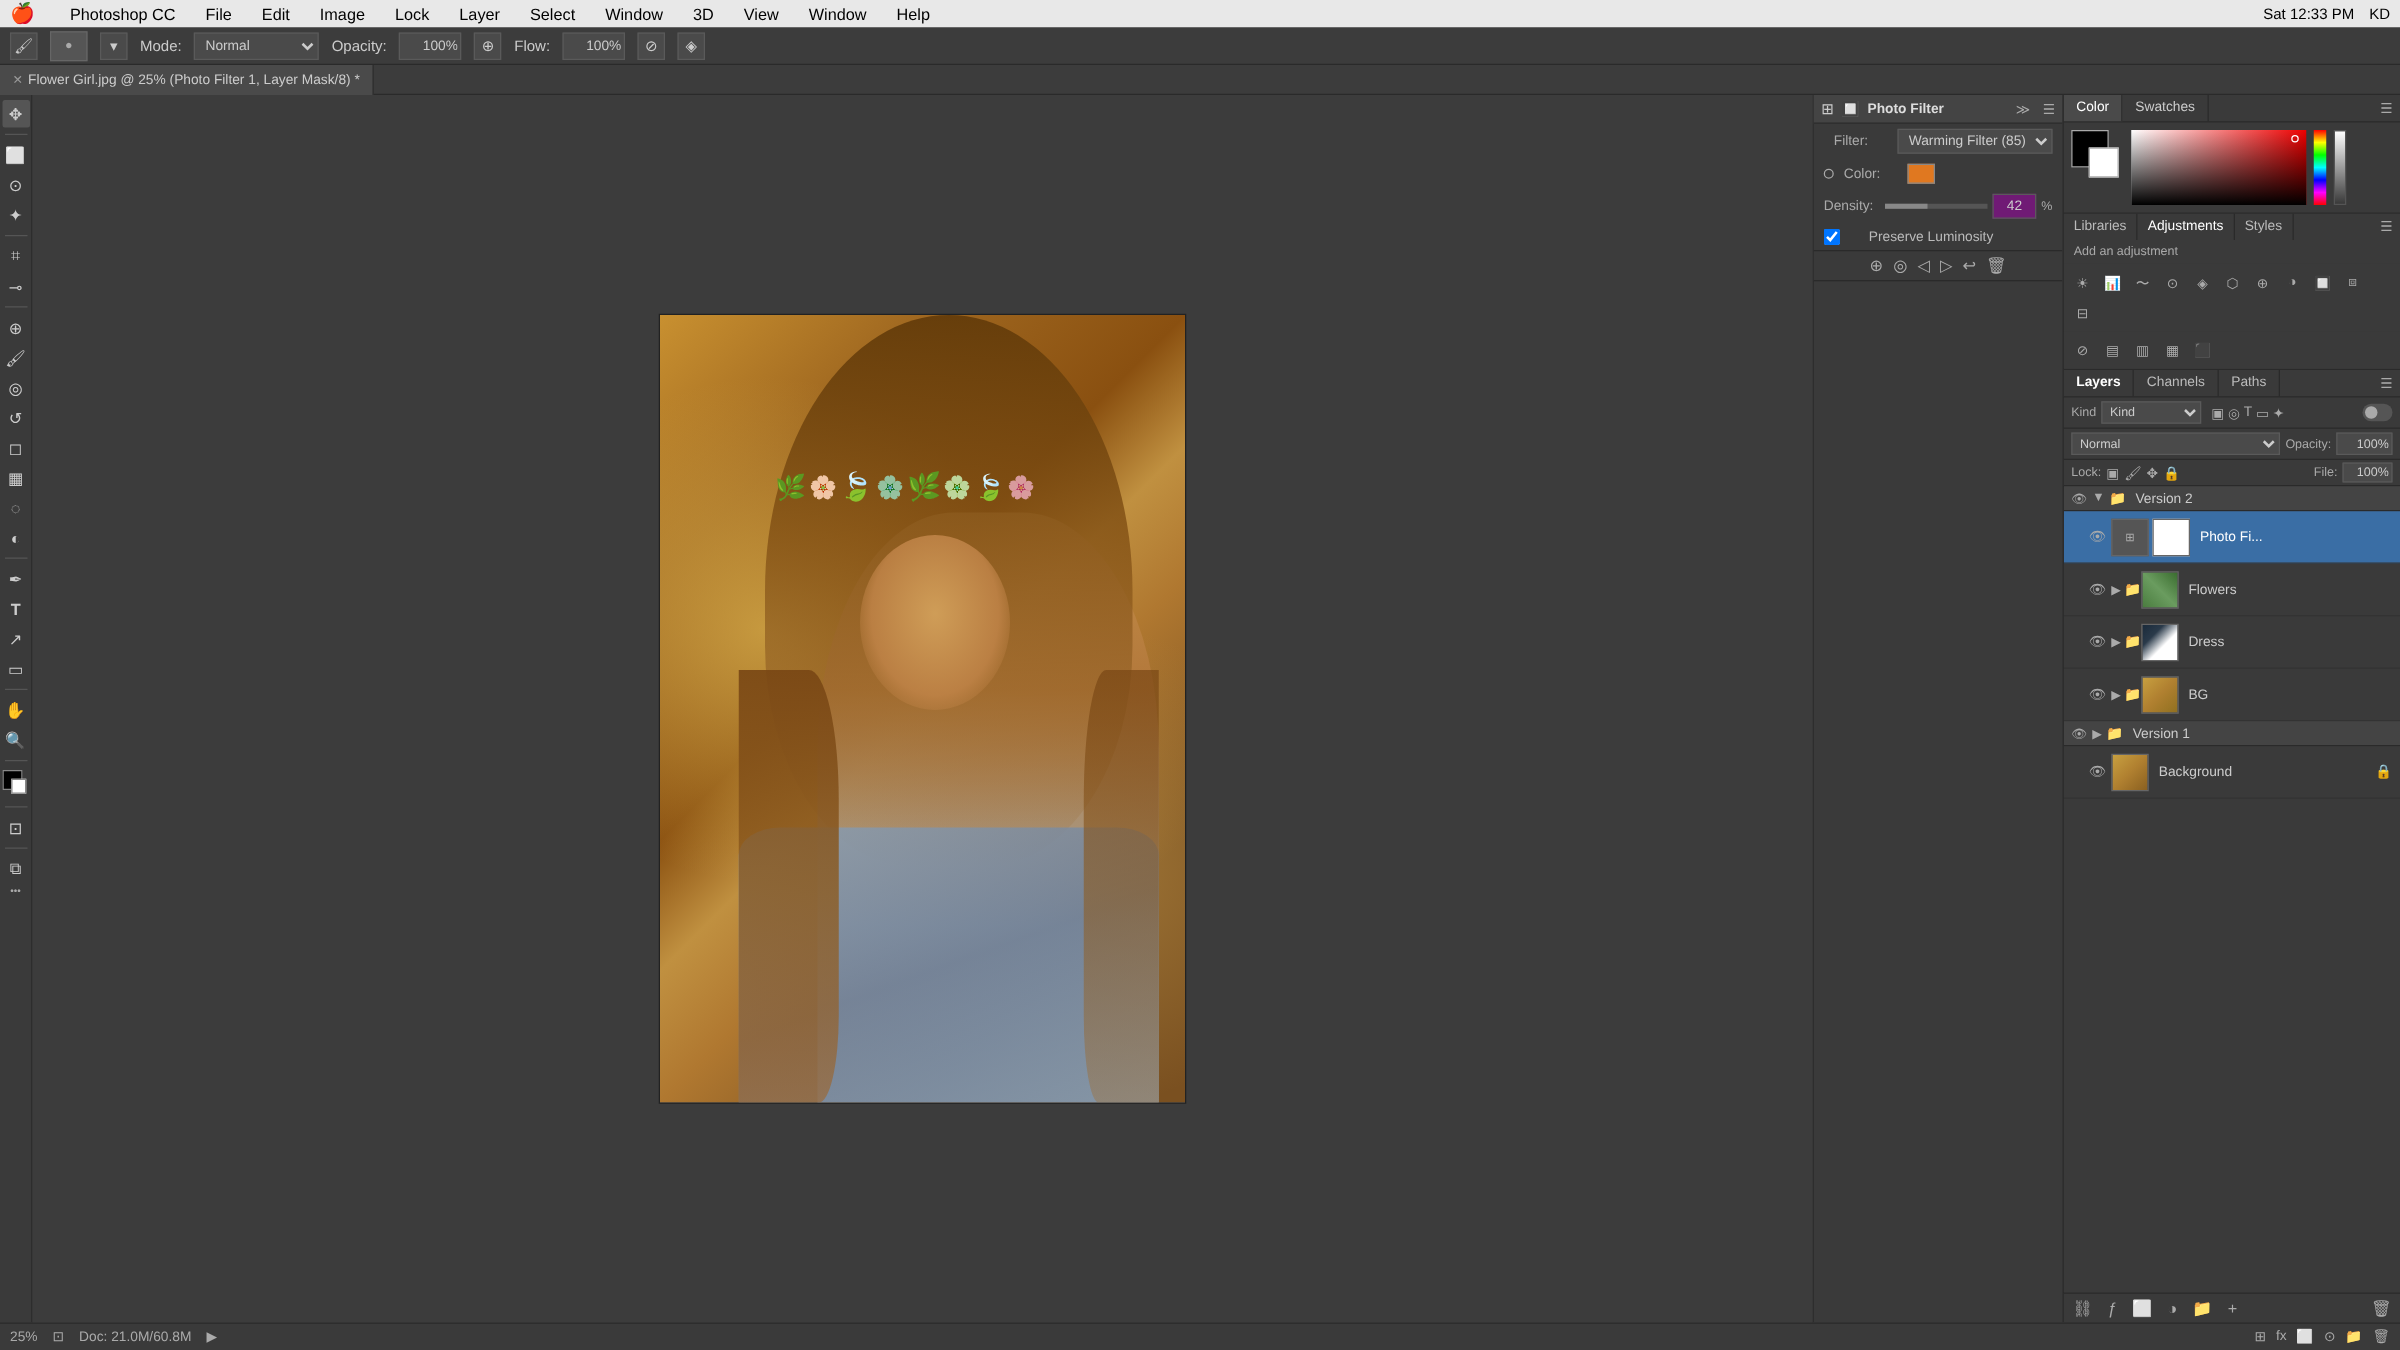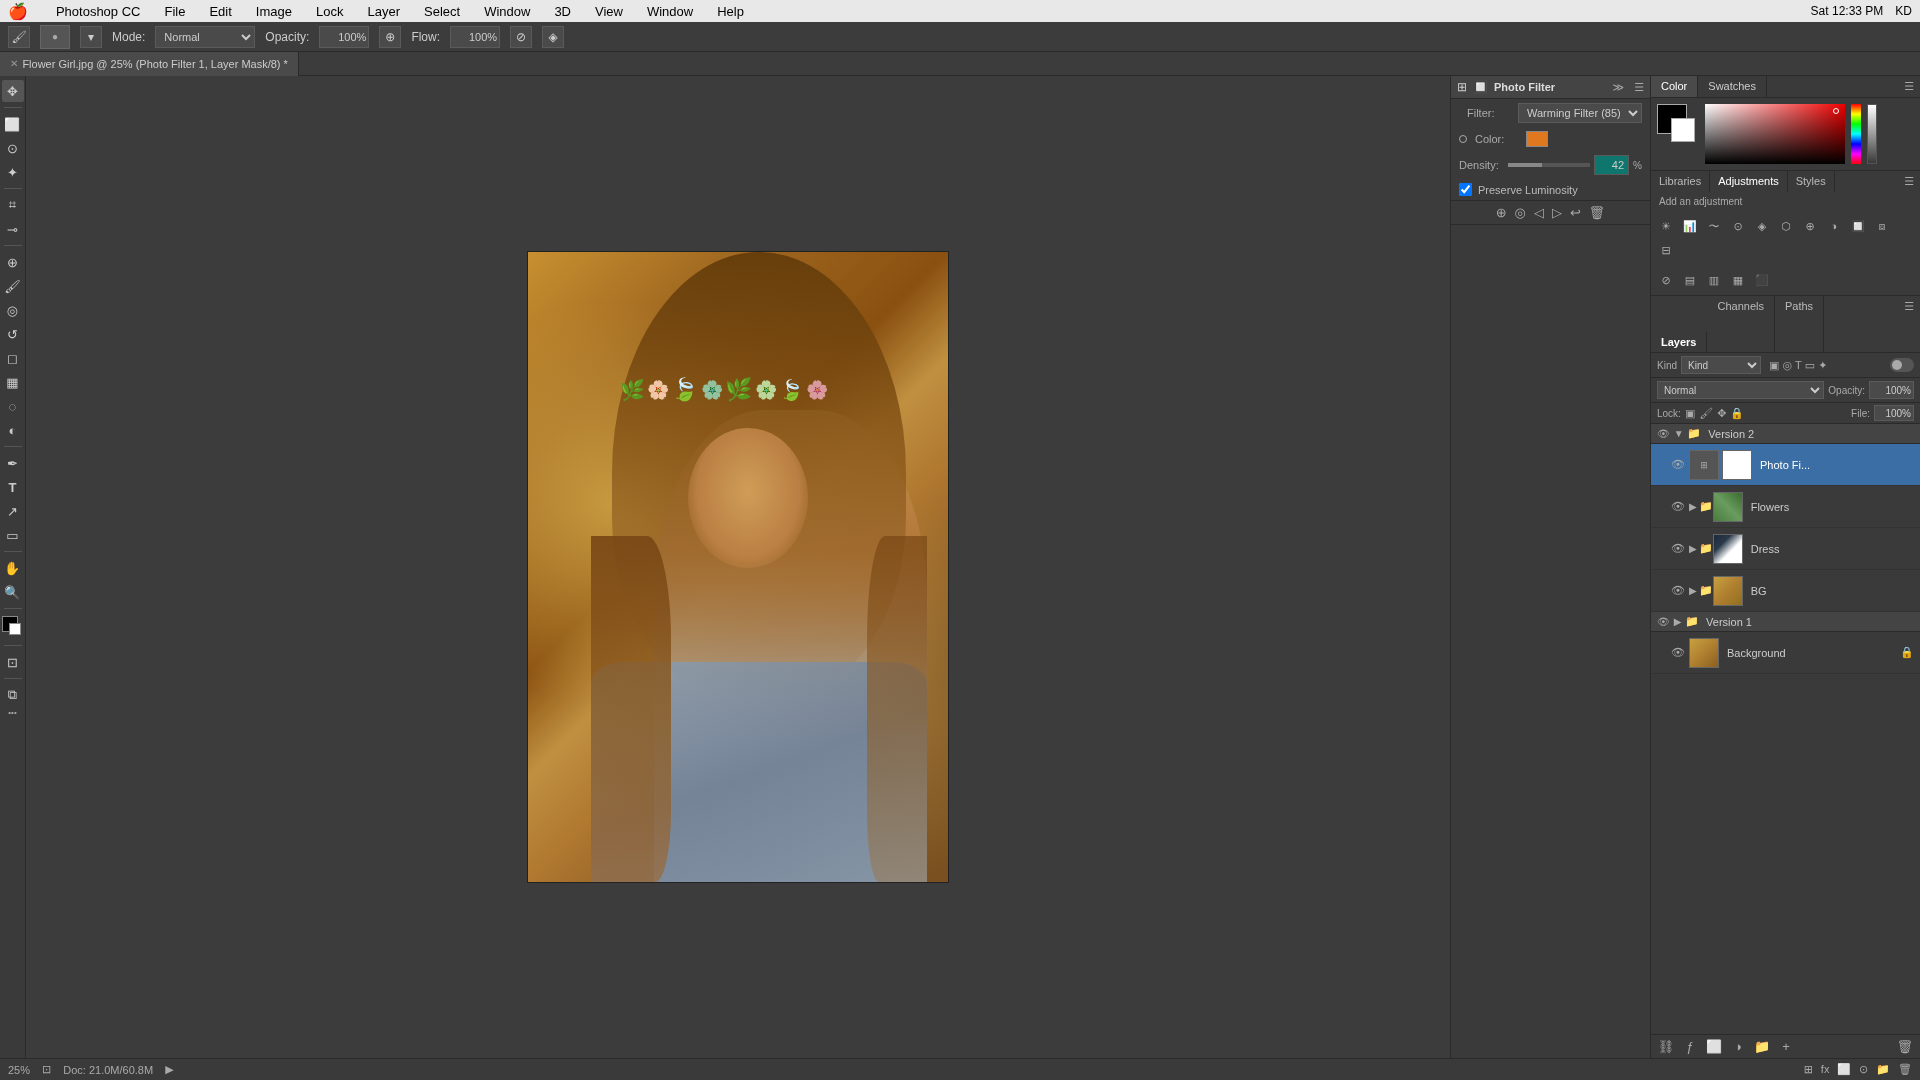--- a/index.html
+++ b/index.html
@@ -265,46 +265,46 @@
       background: #4a4a4a;
       border: 1px solid #5a5a5a;
       color: #ccc;
       font-size: 11px;
       padding: 2px 4px;
       height: 20px;
       flex: 1;
       cursor: pointer;
     }
     .prop-number {
-      background: #0f766e;
+      background: #701a75;
       border: 1px solid #5a5a5a;
       color: #ccc;
       font-size: 11px;
       padding: 2px 4px;
       height: 20px;
       width: 50px;
-      text-align: right;
+      text-align: center;
     }
     .prop-density-bar {
       height: 4px;
       background: #555;
       flex: 1;
       position: relative;
       cursor: pointer;
     }
     .prop-density-fill {
       height: 100%;
       background: #888;
       width: 42%;
     }
     .prop-checkbox-row {
       display: flex;
       align-items: flex-end;
       padding: 4px 8px;
-      gap: 6px;
+      gap: 23px;
     }
     .prop-checkbox { cursor: pointer; }
     .prop-checkbox-label { color: #bbb; font-size: 11px; }
     .color-swatch {
       width: 20px;
       height: 14px;
       background: #e07820;
       border: 1px solid #888;
       cursor: pointer;
     }
@@ -334,21 +334,21 @@
       background: #3a3a3a;
       border-bottom: 1px solid #2a2a2a;
     }
     .layers-tab {
       padding: 4px 10px;
       font-size: 11px;
       color: #bbb;
       cursor: pointer;
       border-right: 1px solid #2a2a2a;
     }
-    .layers-tab.active { color: #fff; font-weight: bold; margin-top: 36px; }
+    .layers-tab.active { color: #fff; font-weight: bold; }
     .layers-options {
       display: flex;
       align-items: center;
       padding: 3px 6px;
       gap: 4px;
       border-bottom: 1px solid #2a2a2a;
     }
     .layers-kind-label { color: #aaa; font-size: 10px; }
     .layers-kind-select {
       background: #4a4a4a;

